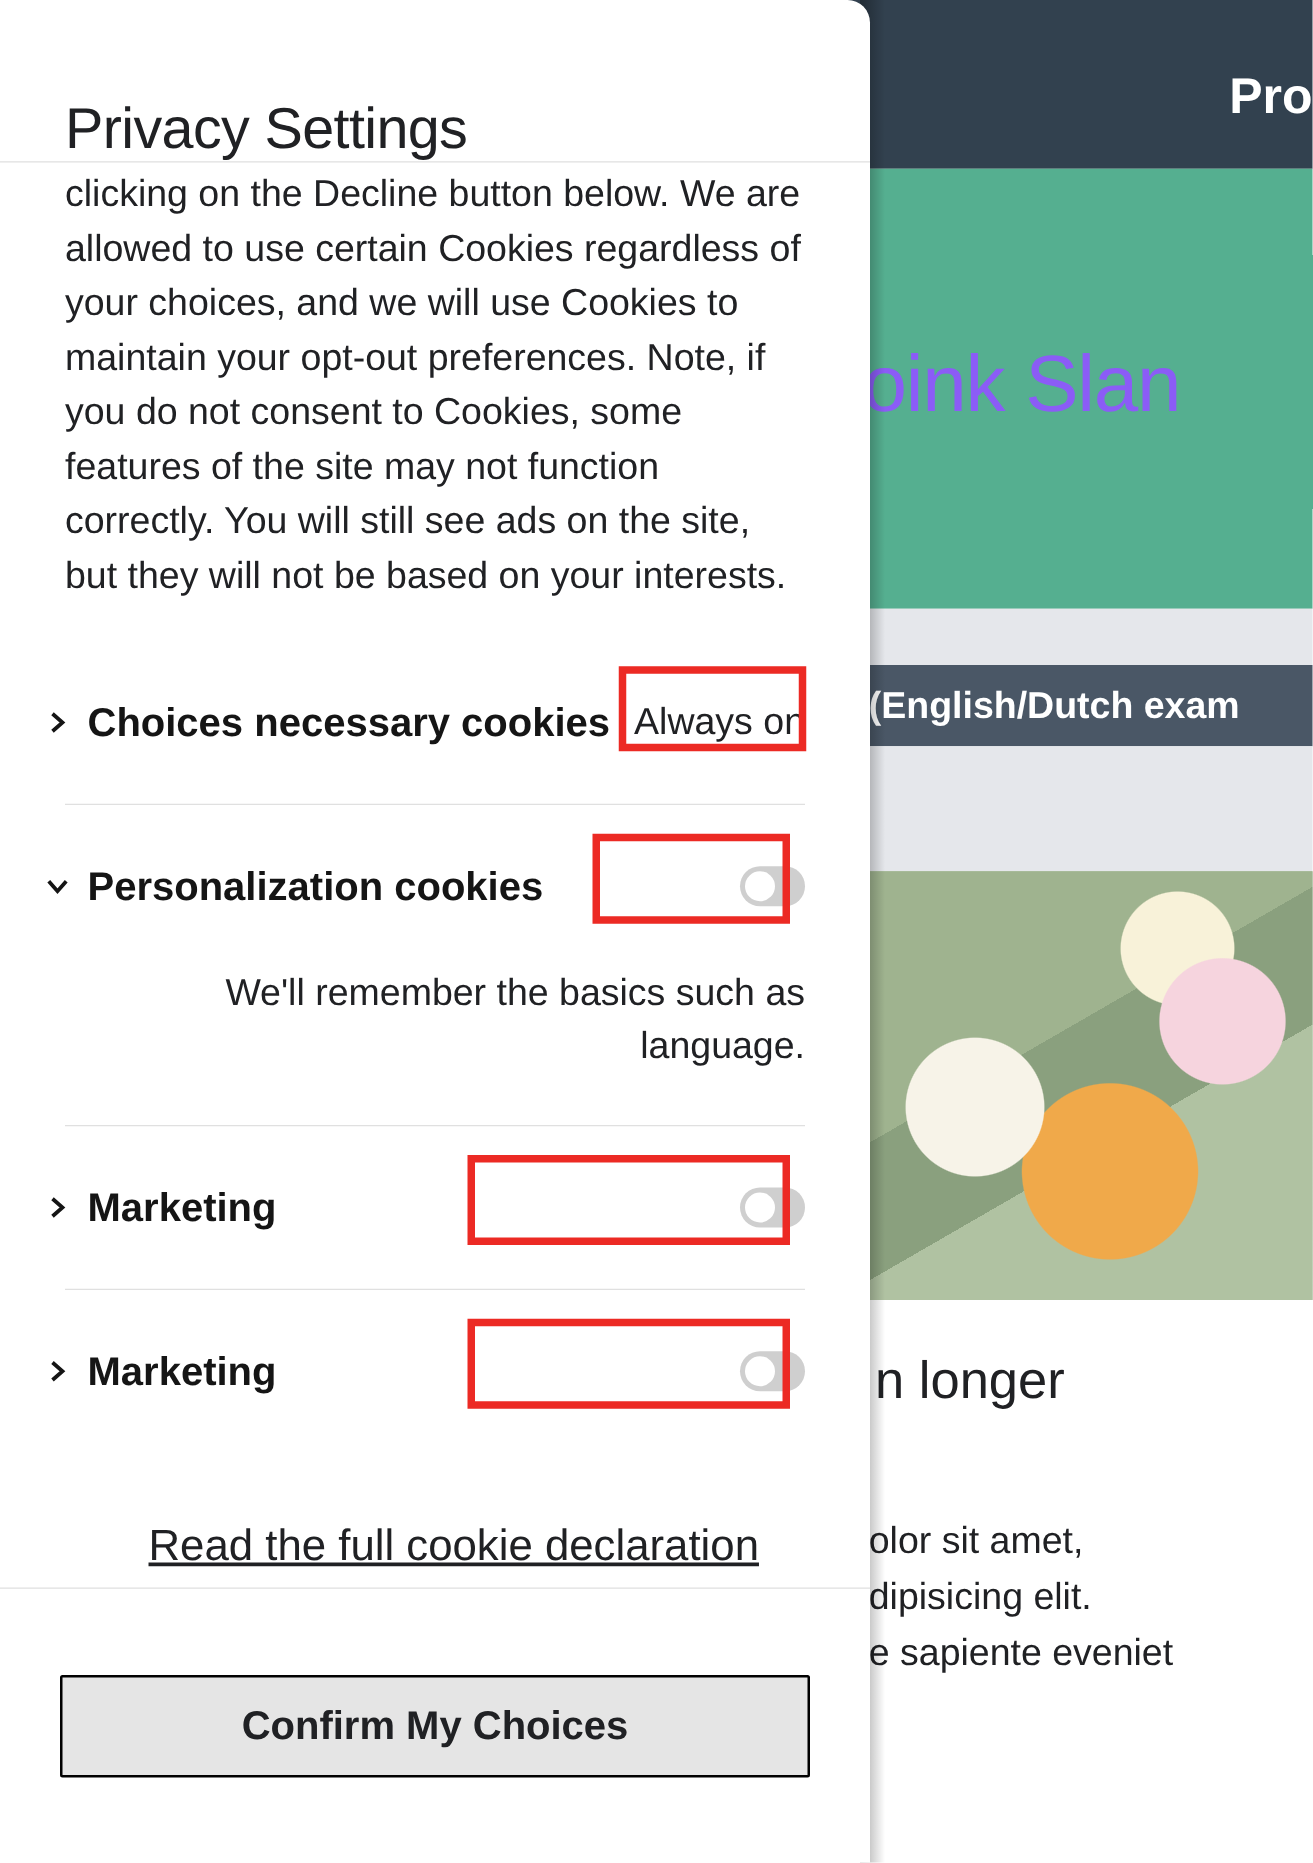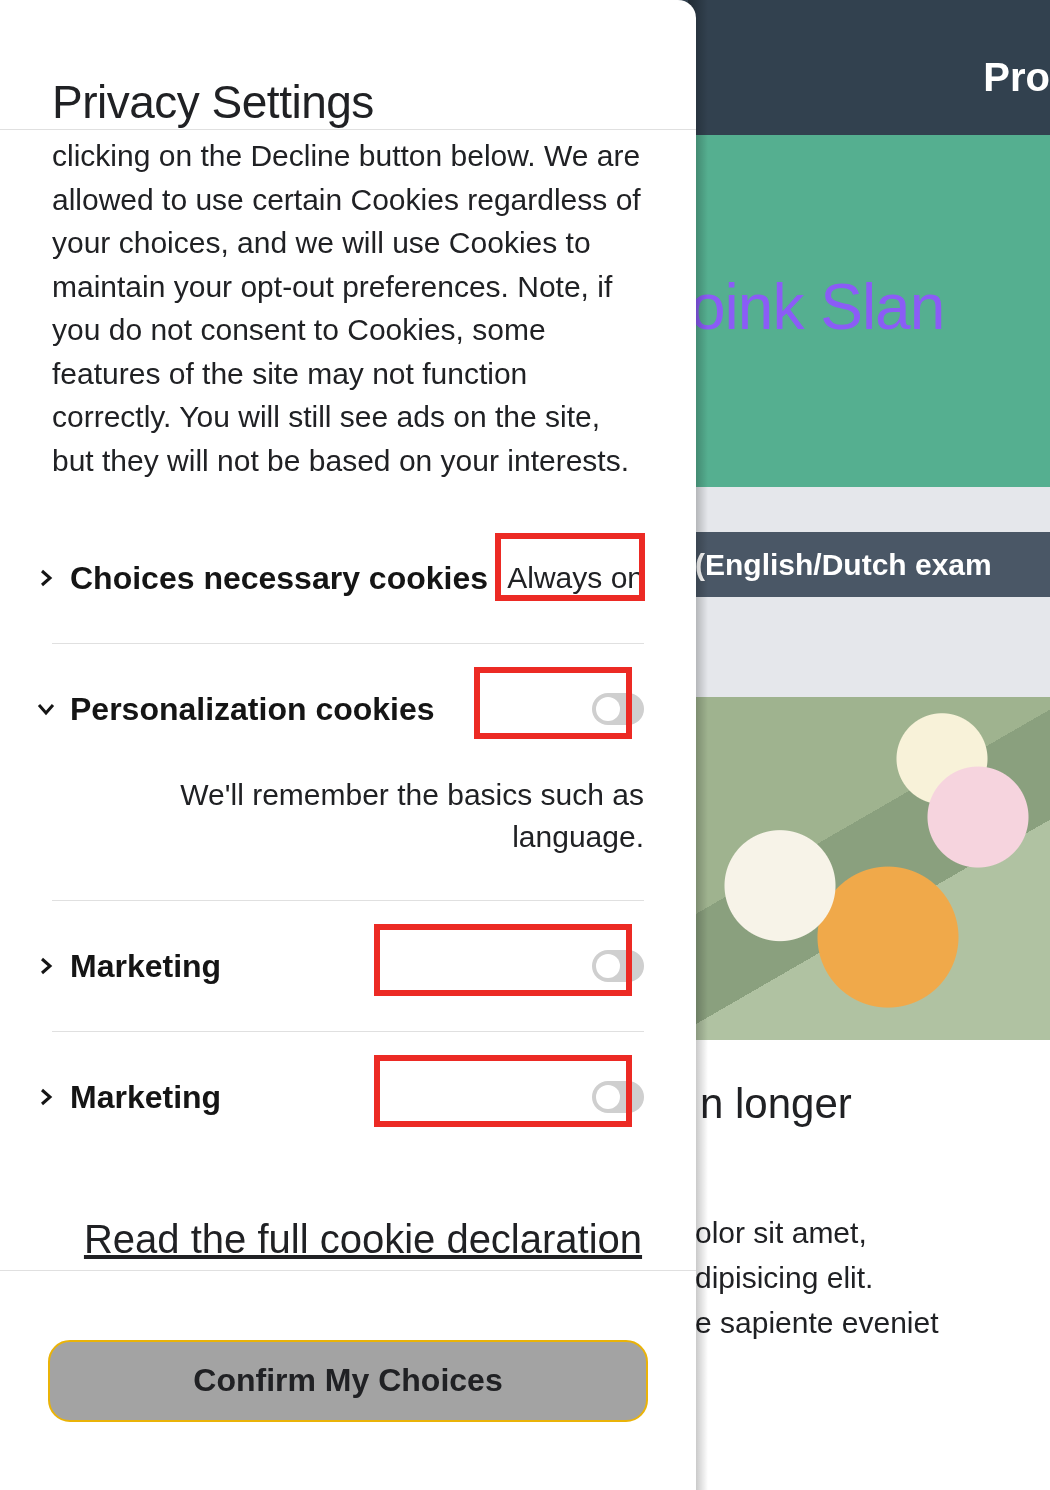--- a/index.html
+++ b/index.html
@@ -40,24 +40,24 @@
   .always-on { font-size:30px; color:#202124; }
   .cat-desc-row { font-size:30px; color:#202124; padding:0 0 42px 48px; line-height:1.4;text-align:right;}
   .last-cat { border-bottom:none; }
   
   .toggle { width:52px; height:32px; background:#cfcfcf; border-radius:16px; position:relative; cursor:pointer;}
   .toggle::after { content:""; position:absolute; width:24px; height:24px; background:#fff; border-radius:50%; top:4px; left:4px;}
   
   .highlight { border:6px solid #ec2a24; position:absolute; pointer-events:none;}
   
   .declaration-row { text-align:center; padding:55px 0 0 0;}
-  .declaration-link { font-size:40px; color:#202124; text-decoration:underline; cursor:pointer;margin-left:30px;}
+  .declaration-link { font-size:35px; color:#202124; text-decoration:underline; cursor:pointer;margin-left:30px;}
   
   .panel-footer { position:absolute; bottom:0; left:0; width:696px; height:220px; border-top:1px solid #e0e0e0; display:flex; align-items:center; justify-content:center; padding:0 48px;}
-  .confirm-btn { width:100%; height:82px; background:#a3a3a3; border:2px solid #eab308; border-radius:22px; font-size:32px; font-weight:700; color:#202124; cursor:pointer;}
+  .confirm-btn { width:100%; height:82px; background:#e5e5e5; border:2px solid #000000; border-radius:2px; font-size:32px; font-weight:700; color:#202124; cursor:pointer;}
 
   svg.chev { width:18px; height:18px; stroke:#151515; stroke-width:3; fill:none;}
 </style>
 </head>
 <body>
 
 <div class="bg">
   <div class="bg-top"></div>
   <div class="bg-pro">Pro</div>
   <div class="bg-green"></div>

